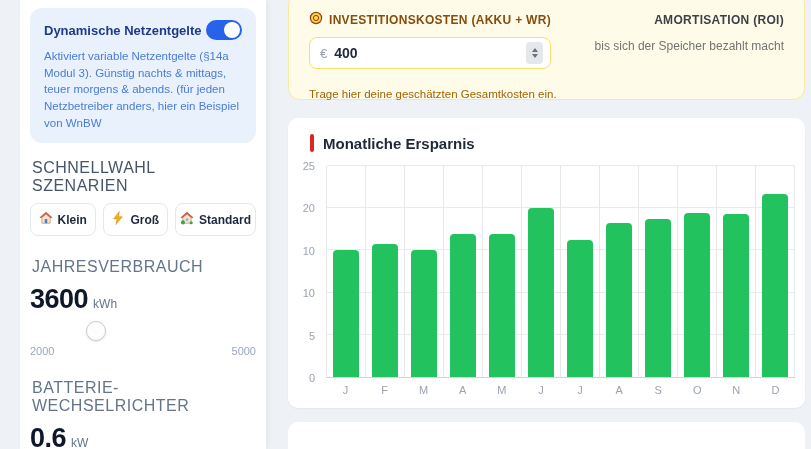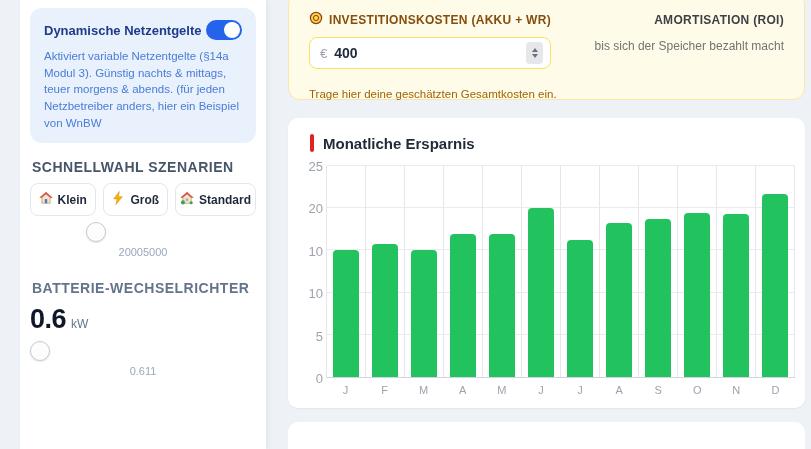--- a/index.html
+++ b/index.html
@@ -36,21 +36,21 @@
     width:16px; height:16px; border-radius:50%;
     background:#ffffff;
   }
   .blue-card-desc {
     margin-top:8px;
     font-size:11.5px; line-height:1.45;
     color:#4a7cd6;
   }
   .section-label {
     margin:16px 2px 8px;
-    font-size:14px; font-weight:bold; letter-spacing:0.5px;
+    font-size:16px; font-weight:normal; letter-spacing:0.5px;
     color:#475569;
   }
   .section-label.muted { color:#64748b; margin-top:22px; }
   .btn-row { display:flex; gap:7px; }
   .scenario-btn {
     flex:1;
     display:flex; align-items:center; justify-content:center; gap:5px;
     background:#ffffff;
     border:1px solid #e2e8f0;
     border-radius:8px;
@@ -67,21 +67,21 @@
   }
   .slider-knob {
     position:absolute; top:2px;
     width:20px; height:20px; border-radius:50%;
     background:#fdfdfd;
     border:1.5px solid #c6ccd6;
     box-shadow:0 1px 2px rgba(15,23,42,0.12);
     cursor:pointer;
   }
   .range-row {
-    display:flex; justify-content:center;
+    display:flex; justify-content:space-between;
     font-size:11px; color:#9aa7bd;
     margin-top:2px;
   }
 
   
   .main {
     flex:1; height:100%;
     padding:0 6px 0 22px;
     display:flex; flex-direction:column;
     overflow:hidden;
@@ -141,22 +141,22 @@
     padding:16px 10px 12px 12px;
   }
   .chart-title-row { display:flex; align-items:flex-end; gap:9px; padding-left:10px; margin-bottom:14px; }
   .chart-accent { width:4px; height:18px; border-radius:2px; background:#dc2626; }
   .chart-title { font-size:15px; font-weight:bold; color:#1f2937; }
   .chart-body { display:flex; }
   .chart-y-axis {
     position:relative; width:26px; height:212px; flex-shrink:0;
   }
   .ytick {
-    position:absolute; right:3px; transform:translateY(50%);
-    font-size:13px; color:#9ca3af;
+    position:absolute; right:11px; transform:translateY(50%);
+    font-size:11px; color:#9ca3af;
   }
   .chart-plot-wrap { flex:1; }
   .chart-plot {
     position:relative; height:212px;
     border-left:1px solid #e5e7eb;
     border-bottom:1px solid #d1d5db;
     display:flex;
   }
   .gridline {
     position:absolute; left:0; right:0; height:1px;
@@ -226,20 +226,25 @@
             <path d="M8 1.2 L15.4 7.6 H12.6 L8 3.6 L3.4 7.6 H0.6 Z" fill="#d9534f"></path>
             <rect x="6.6" y="8.6" width="2.8" height="2.6" fill="#7fb3e8"></rect>
             <circle cx="3.4" cy="13" r="2.3" fill="#3fa34d"></circle>
             <circle cx="12.8" cy="13.4" r="1.8" fill="#3fa34d"></circle>
           </svg>
       </span>
       <span>Standard</span>
     </button>
   </div>
 
+  <div class="section-label muted">JAHRESVERBRAUCH</div>
+  <div class="value-row">
+    <span class="value-big">3600</span>
+    <span class="value-unit">kWh</span>
+  </div>
   <div class="slider-track">
     <div class="slider-knob" style="left: calc(27% - 5.4px);"></div>
   </div>
   <div class="range-row">
     <span>2000</span>
     <span>5000</span>
   </div>
 
   <div class="section-label muted">BATTERIE-WECHSELRICHTER</div>
   <div class="value-row">

